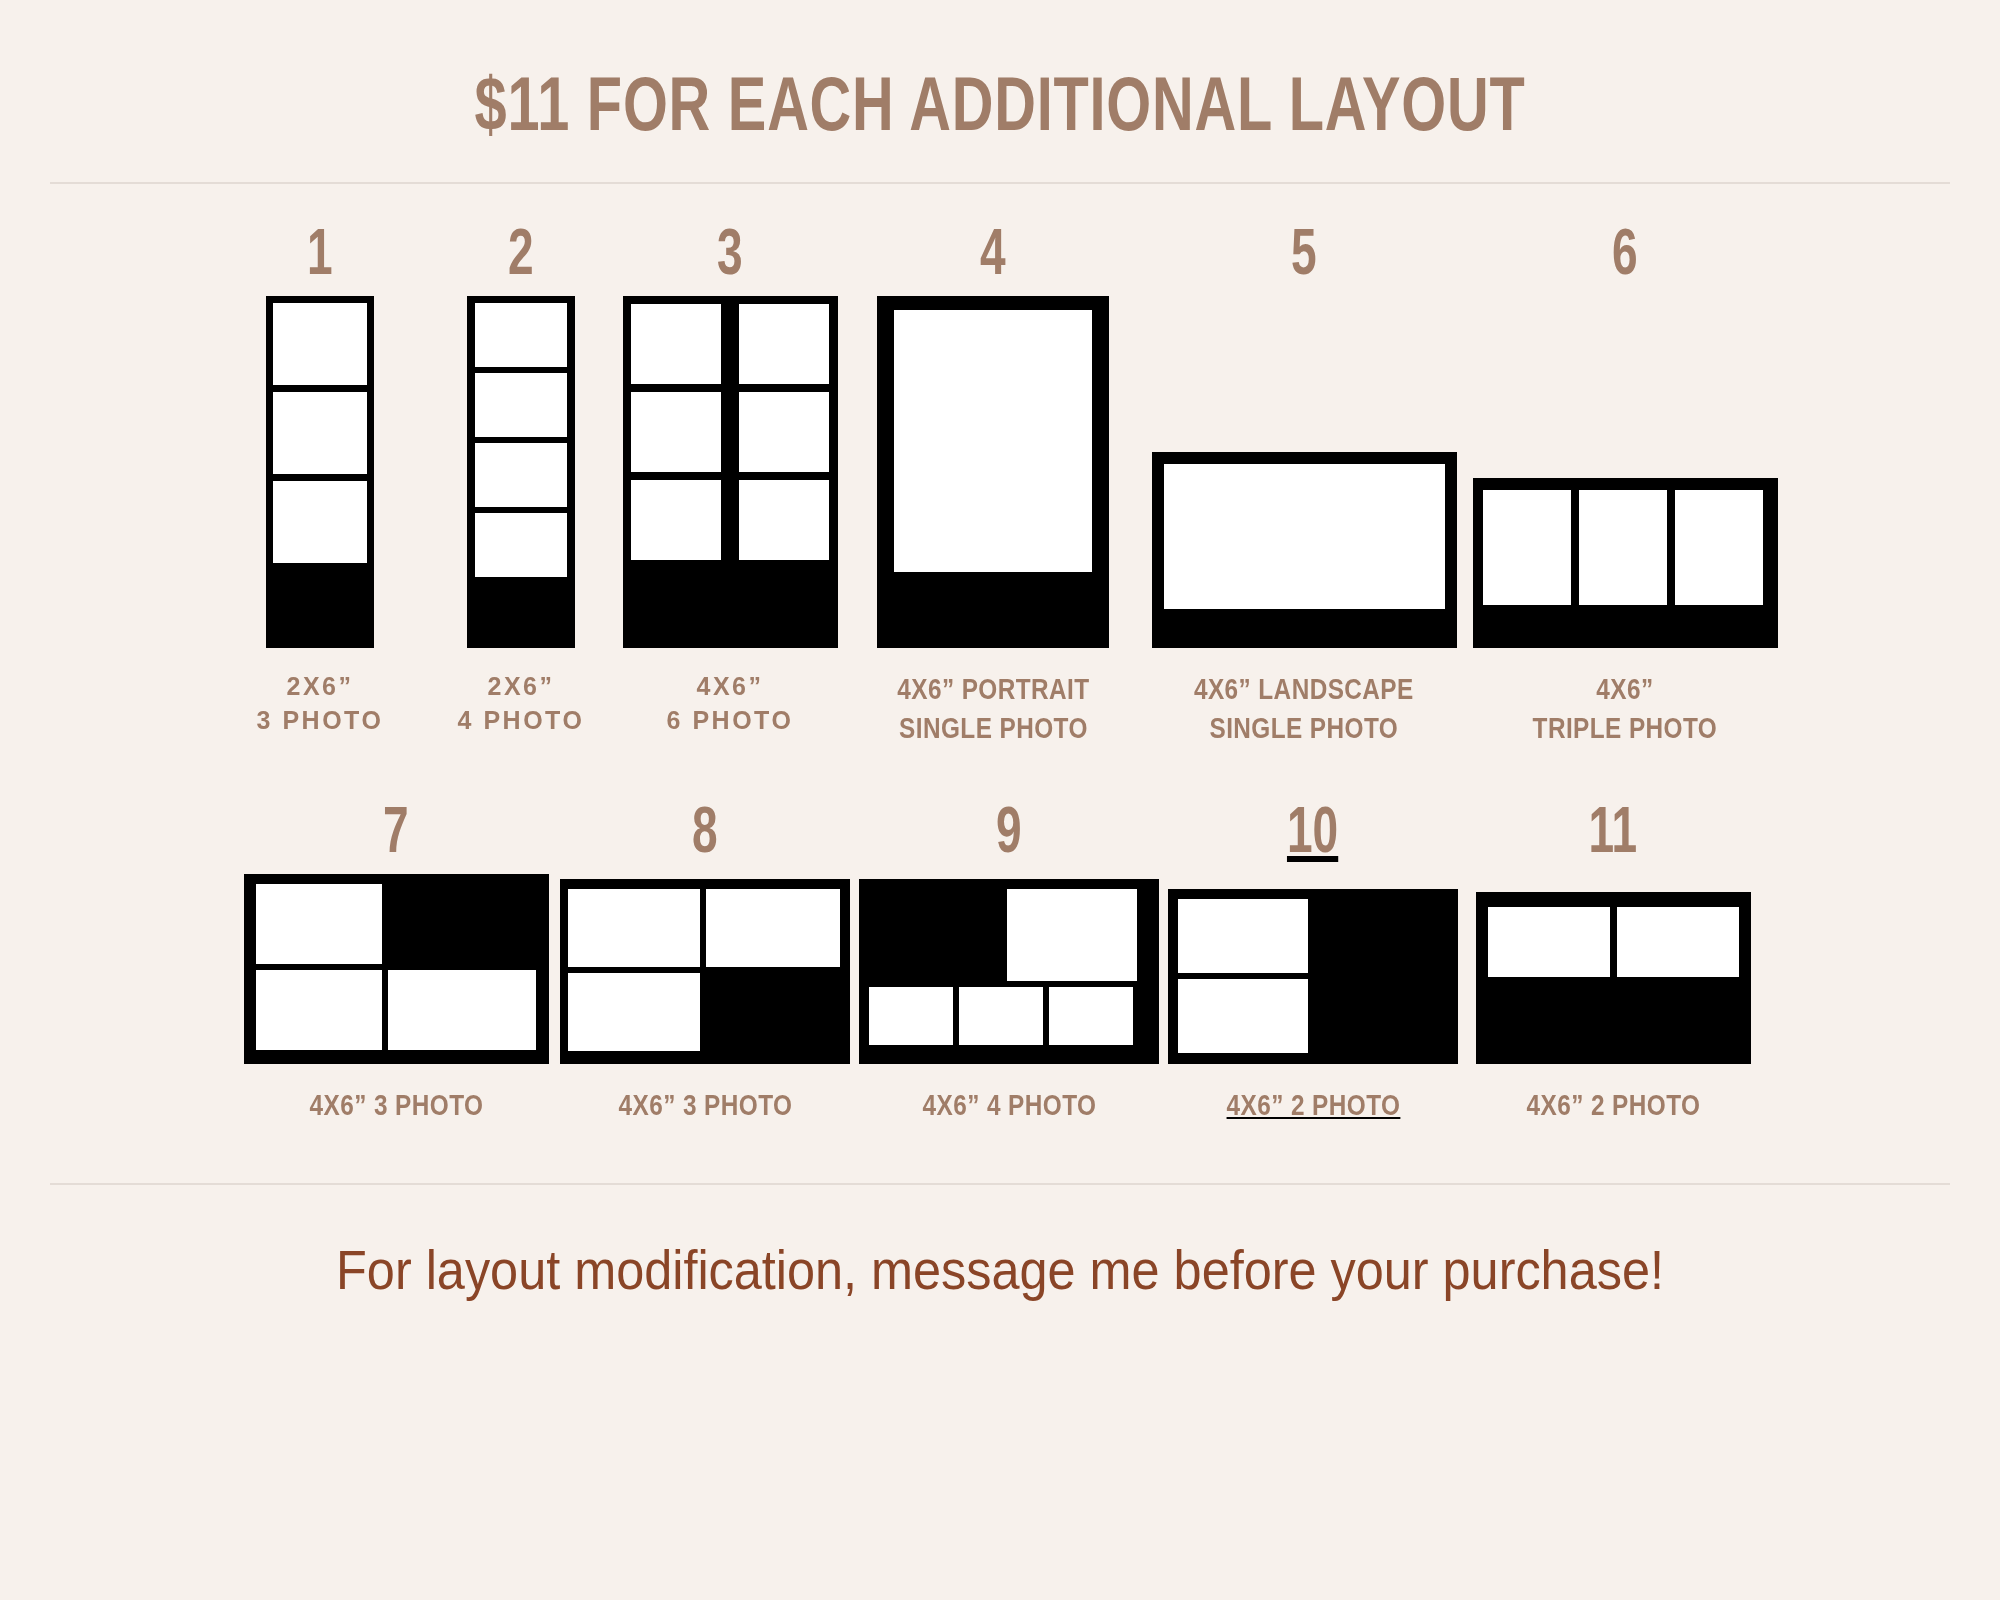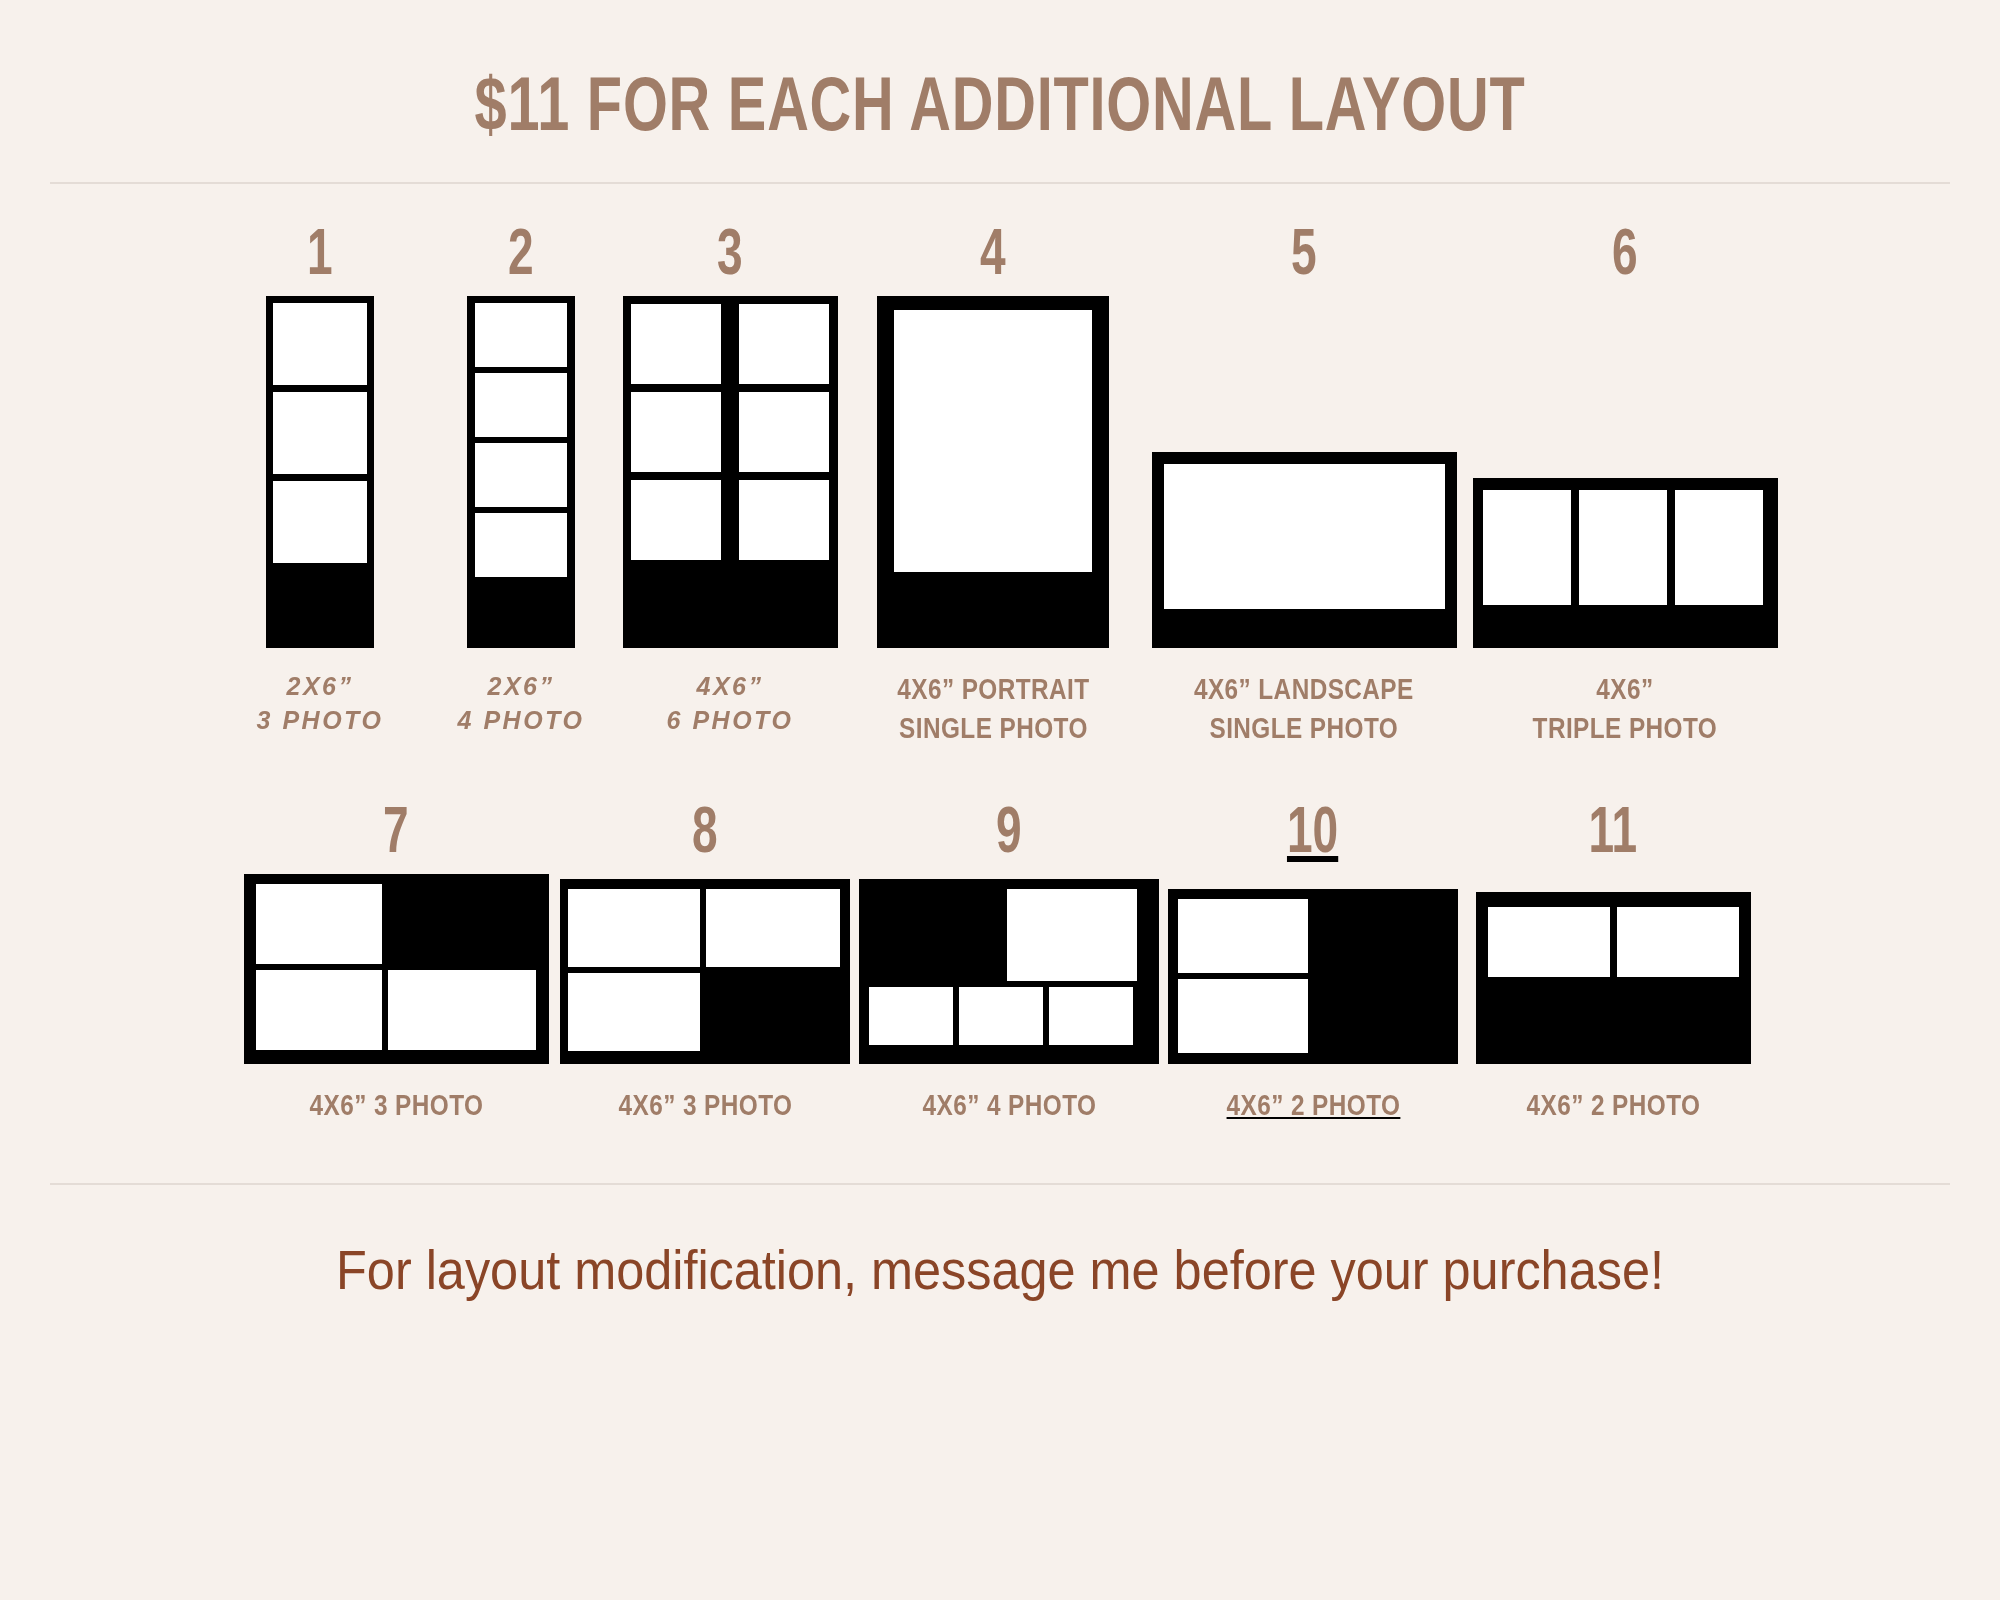--- a/index.html
+++ b/index.html
@@ -83,21 +83,20 @@
     color: #a07d68;
     text-align: center;
     line-height: 1.35;
     white-space: pre-line;
   }
   .caption.wide {
     font-family: "Liberation Sans", sans-serif;
     font-weight: bold;
     font-size: 25px;
     letter-spacing: 2.5px;
-    font-style: italic;
   }
   .caption.narrow {
     font-family: "Liberation Sans Narrow", "Liberation Sans", sans-serif;
     font-weight: bold;
     font-size: 29px;
     letter-spacing: 0.5px;
     transform: scaleX(0.84);
   }
 
   

